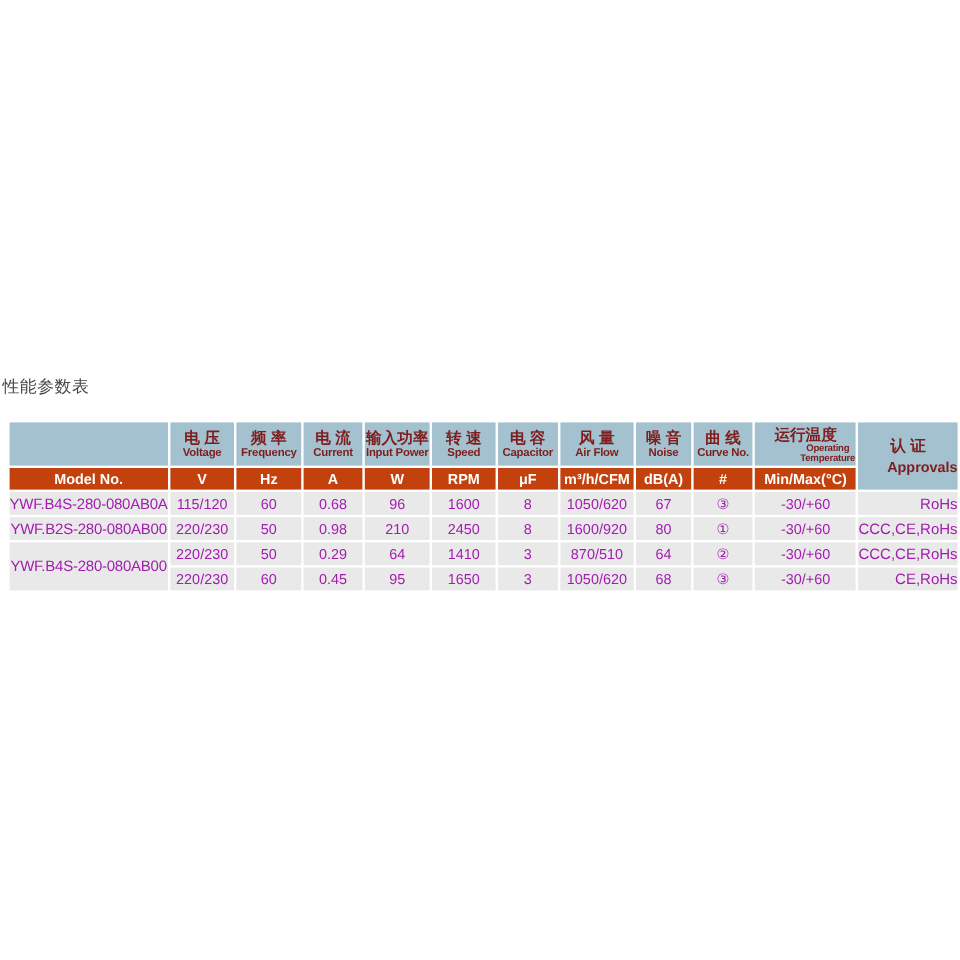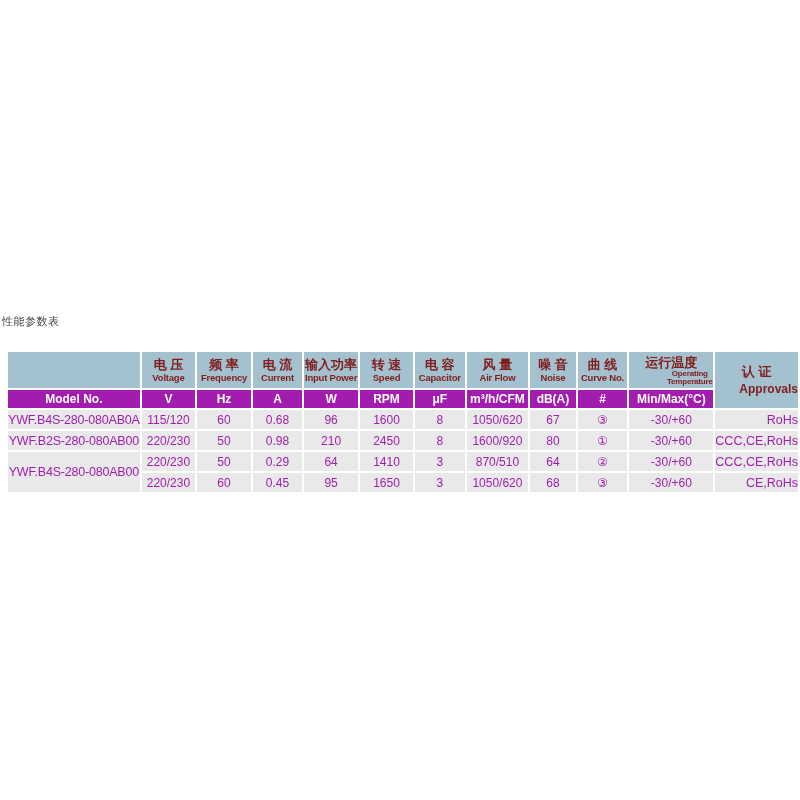--- a/index.html
+++ b/index.html
@@ -12,21 +12,21 @@
     width: 800px;
     height: 800px;
     background: #ffffff;
     font-family: "Liberation Sans", "DejaVu Sans", sans-serif;
     overflow: hidden;
   }
   .title {
     position: absolute;
     left: 2px;
     top: 314px;
-    font-size: 11px;
+    font-size: 14px;
     color: #474747;
     letter-spacing: 0.5px;
   }
   table.spec {
     position: absolute;
     left: 6px;
     top: 350px;
     border-collapse: separate;
     border-spacing: 2px;
     table-layout: fixed;
@@ -61,21 +61,21 @@
     letter-spacing: -0.2px;
     margin-left: 37px;
   }
   th.hd .en-lg {
     font-size: 12px;
     line-height: 14px;
     margin-top: 3px;
     text-align: right;
   }
   tr.units th {
-    background: #a21caf;
+    background: #c2410c;
     color: #ffffff;
     font-weight: bold;
     font-size: 12px;
     text-align: center;
     vertical-align: middle;
     height: 18px;
   }
   
   td.dc {
     background: #e9e9e9;

